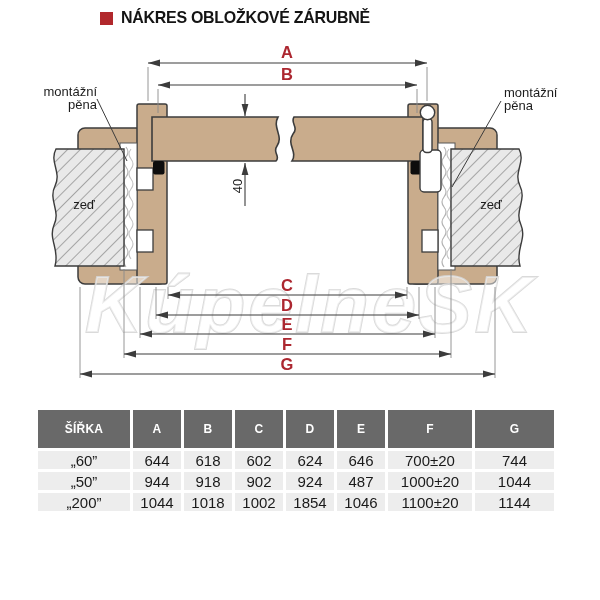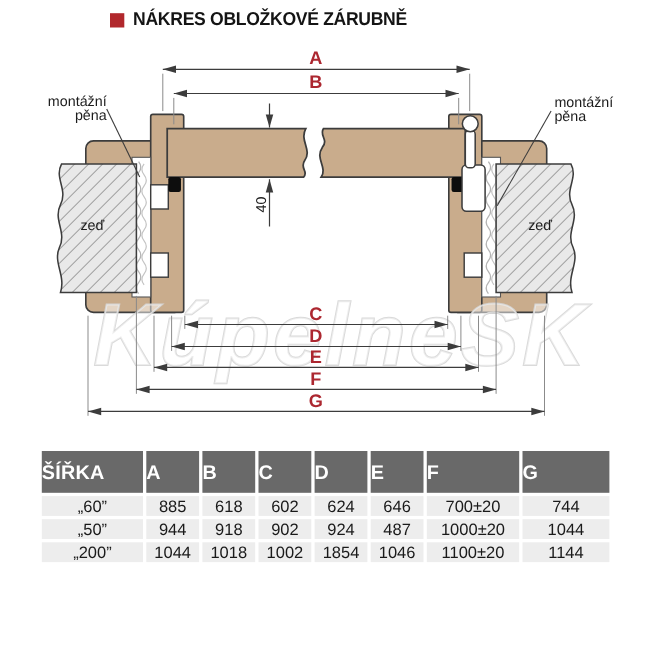--- a/index.html
+++ b/index.html
@@ -22,22 +22,22 @@
     font-family:"Liberation Sans",sans-serif;font-weight:700;font-style:italic;
     font-size:80px;letter-spacing:3px;fill:rgba(255,255,255,.55);
     stroke:#d6d6d6;stroke-width:1.8px;paint-order:stroke;opacity:.9;
   }
   
   .size-table{
     position:absolute;left:35px;top:407px;border-collapse:separate;border-spacing:3px;
     background:#ffffff;table-layout:fixed;
   }
   .size-table th{
-    background:#696969;color:#ffffff;font-size:18px;font-weight:700;
-    height:38px;text-align:left;padding:0;letter-spacing:.2px;
+    background:#696969;color:#ffffff;font-size:12px;font-weight:700;
+    height:38px;text-align:center;padding:0;letter-spacing:.2px;
   }
   .size-table td{
     background:#ededed;color:#1a1a1a;font-size:15px;height:18px;
     text-align:center;padding:0 2px;white-space:nowrap;
   }
 </style>
 </head>
 <body>
 
 <div class="title-bar">
@@ -161,21 +161,21 @@
       <th>C</th>
       <th>D</th>
       <th>E</th>
       <th>F</th>
       <th>G</th>
     </tr>
   </thead>
   <tbody>
     <tr>
       <td>„60”</td>
-      <td>885</td>
+      <td>644</td>
       <td>618</td>
       <td>602</td>
       <td>624</td>
       <td>646</td>
       <td>700±20</td>
       <td>744</td>
     </tr>
     <tr>
       <td>„50”</td>
       <td>944</td>

